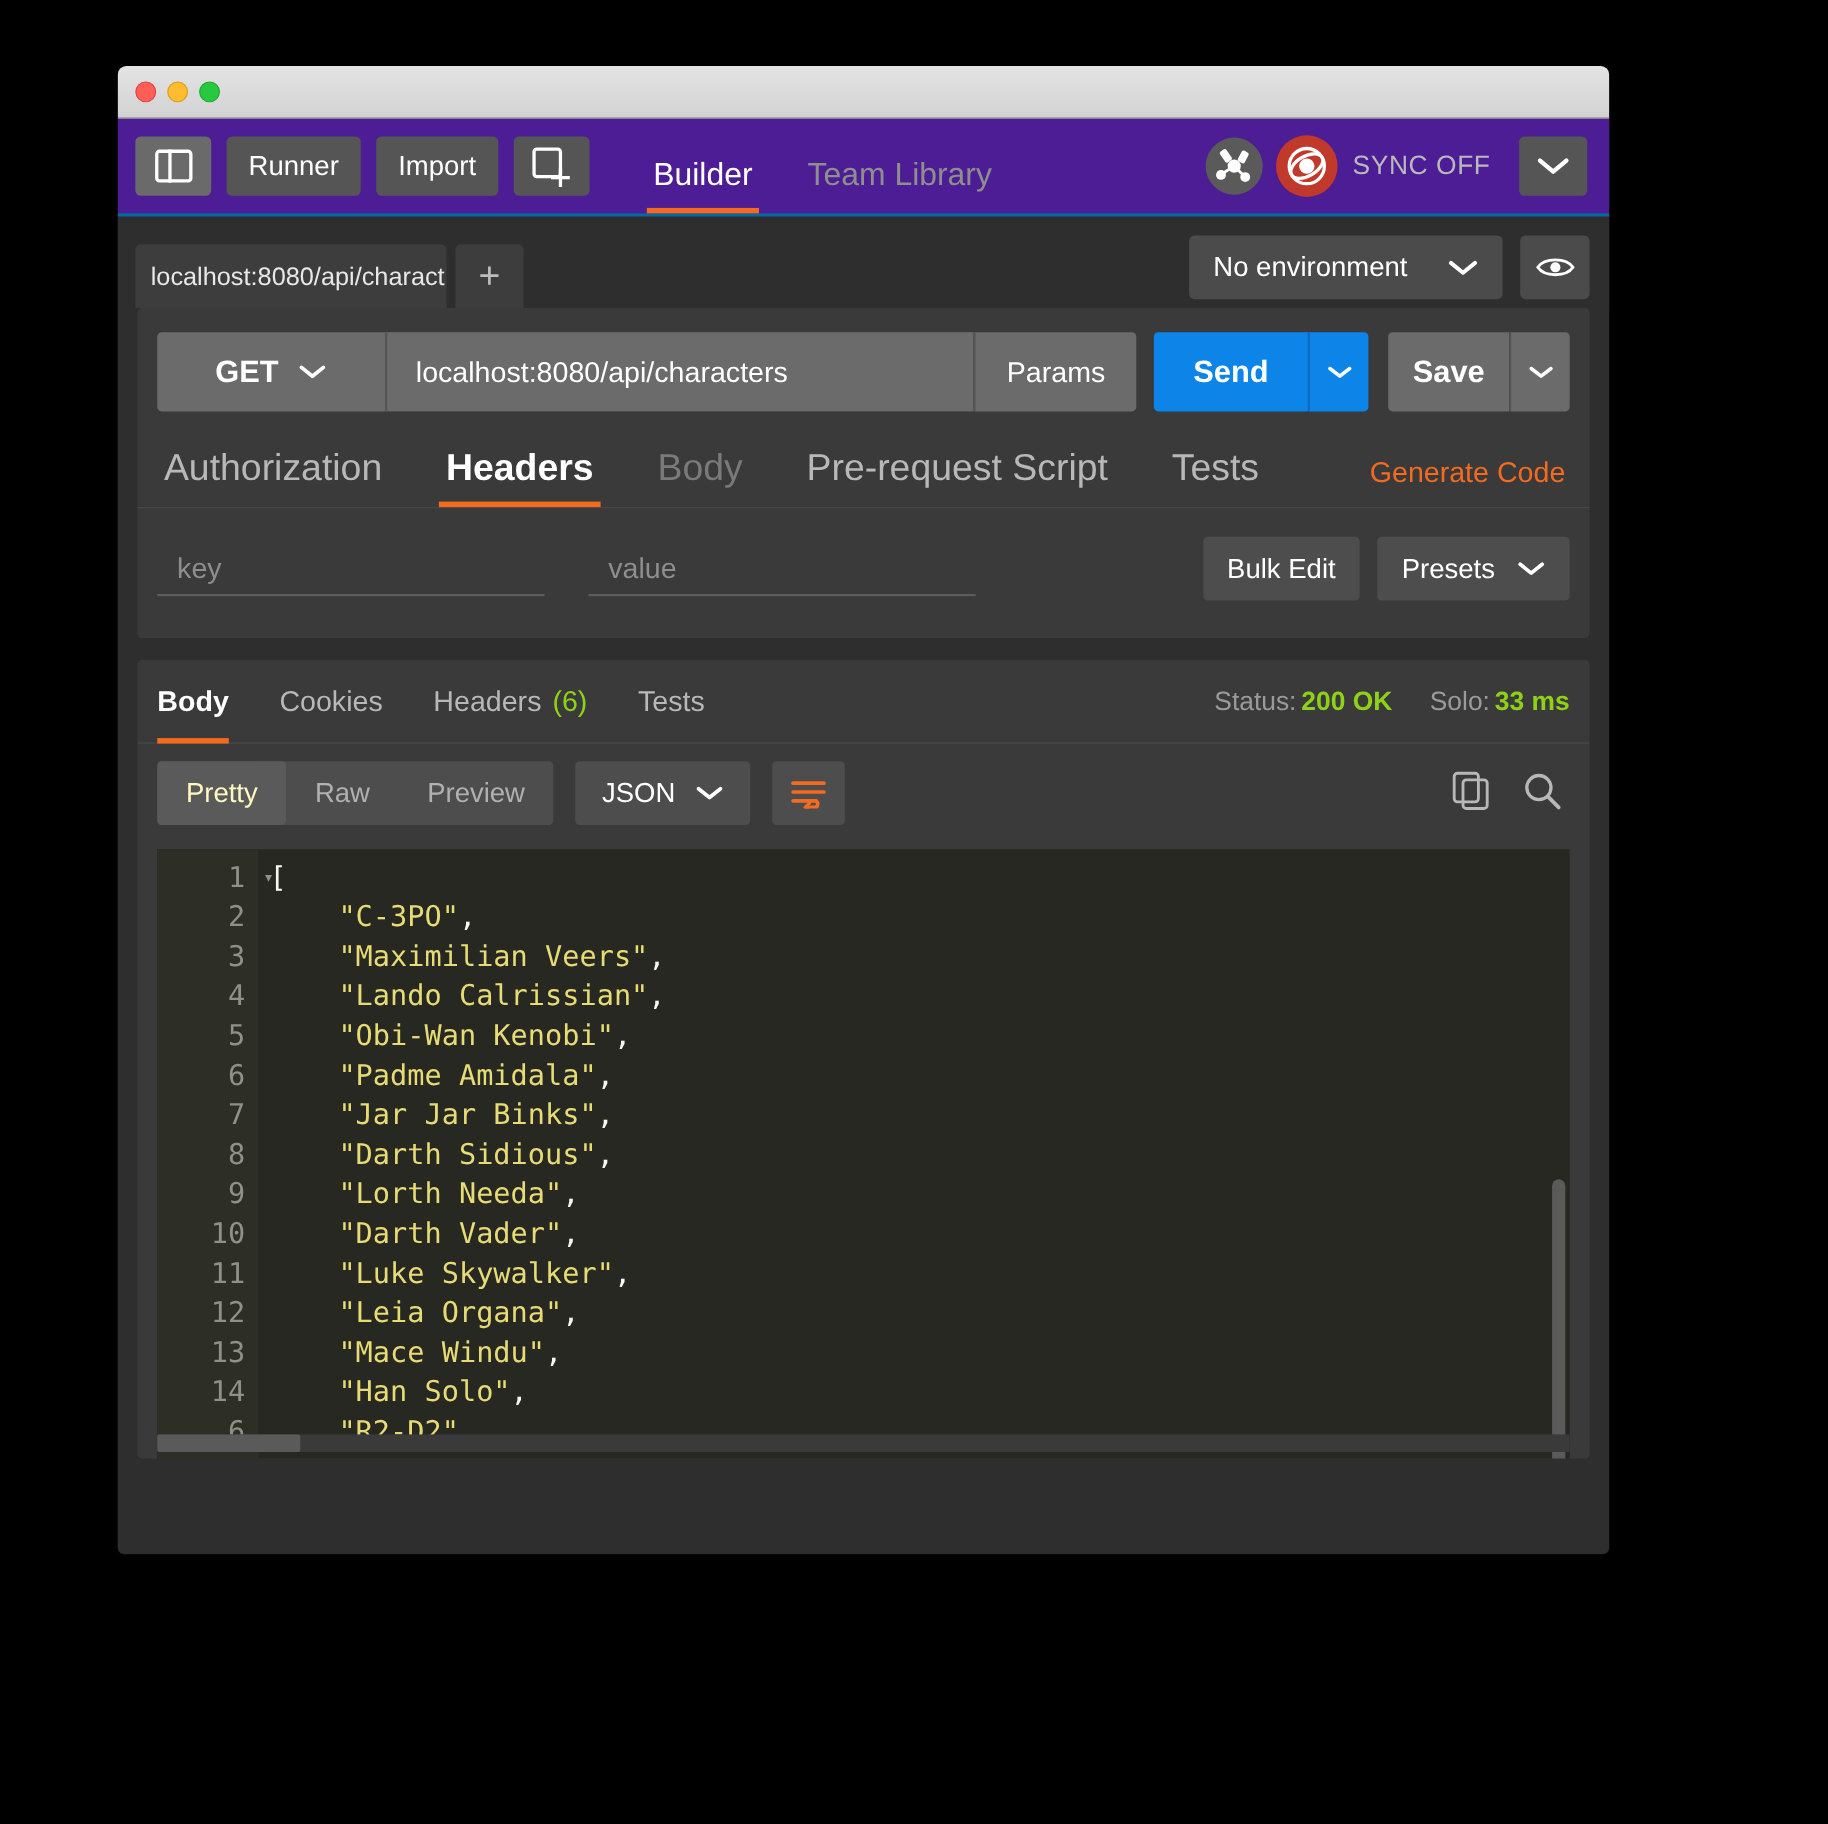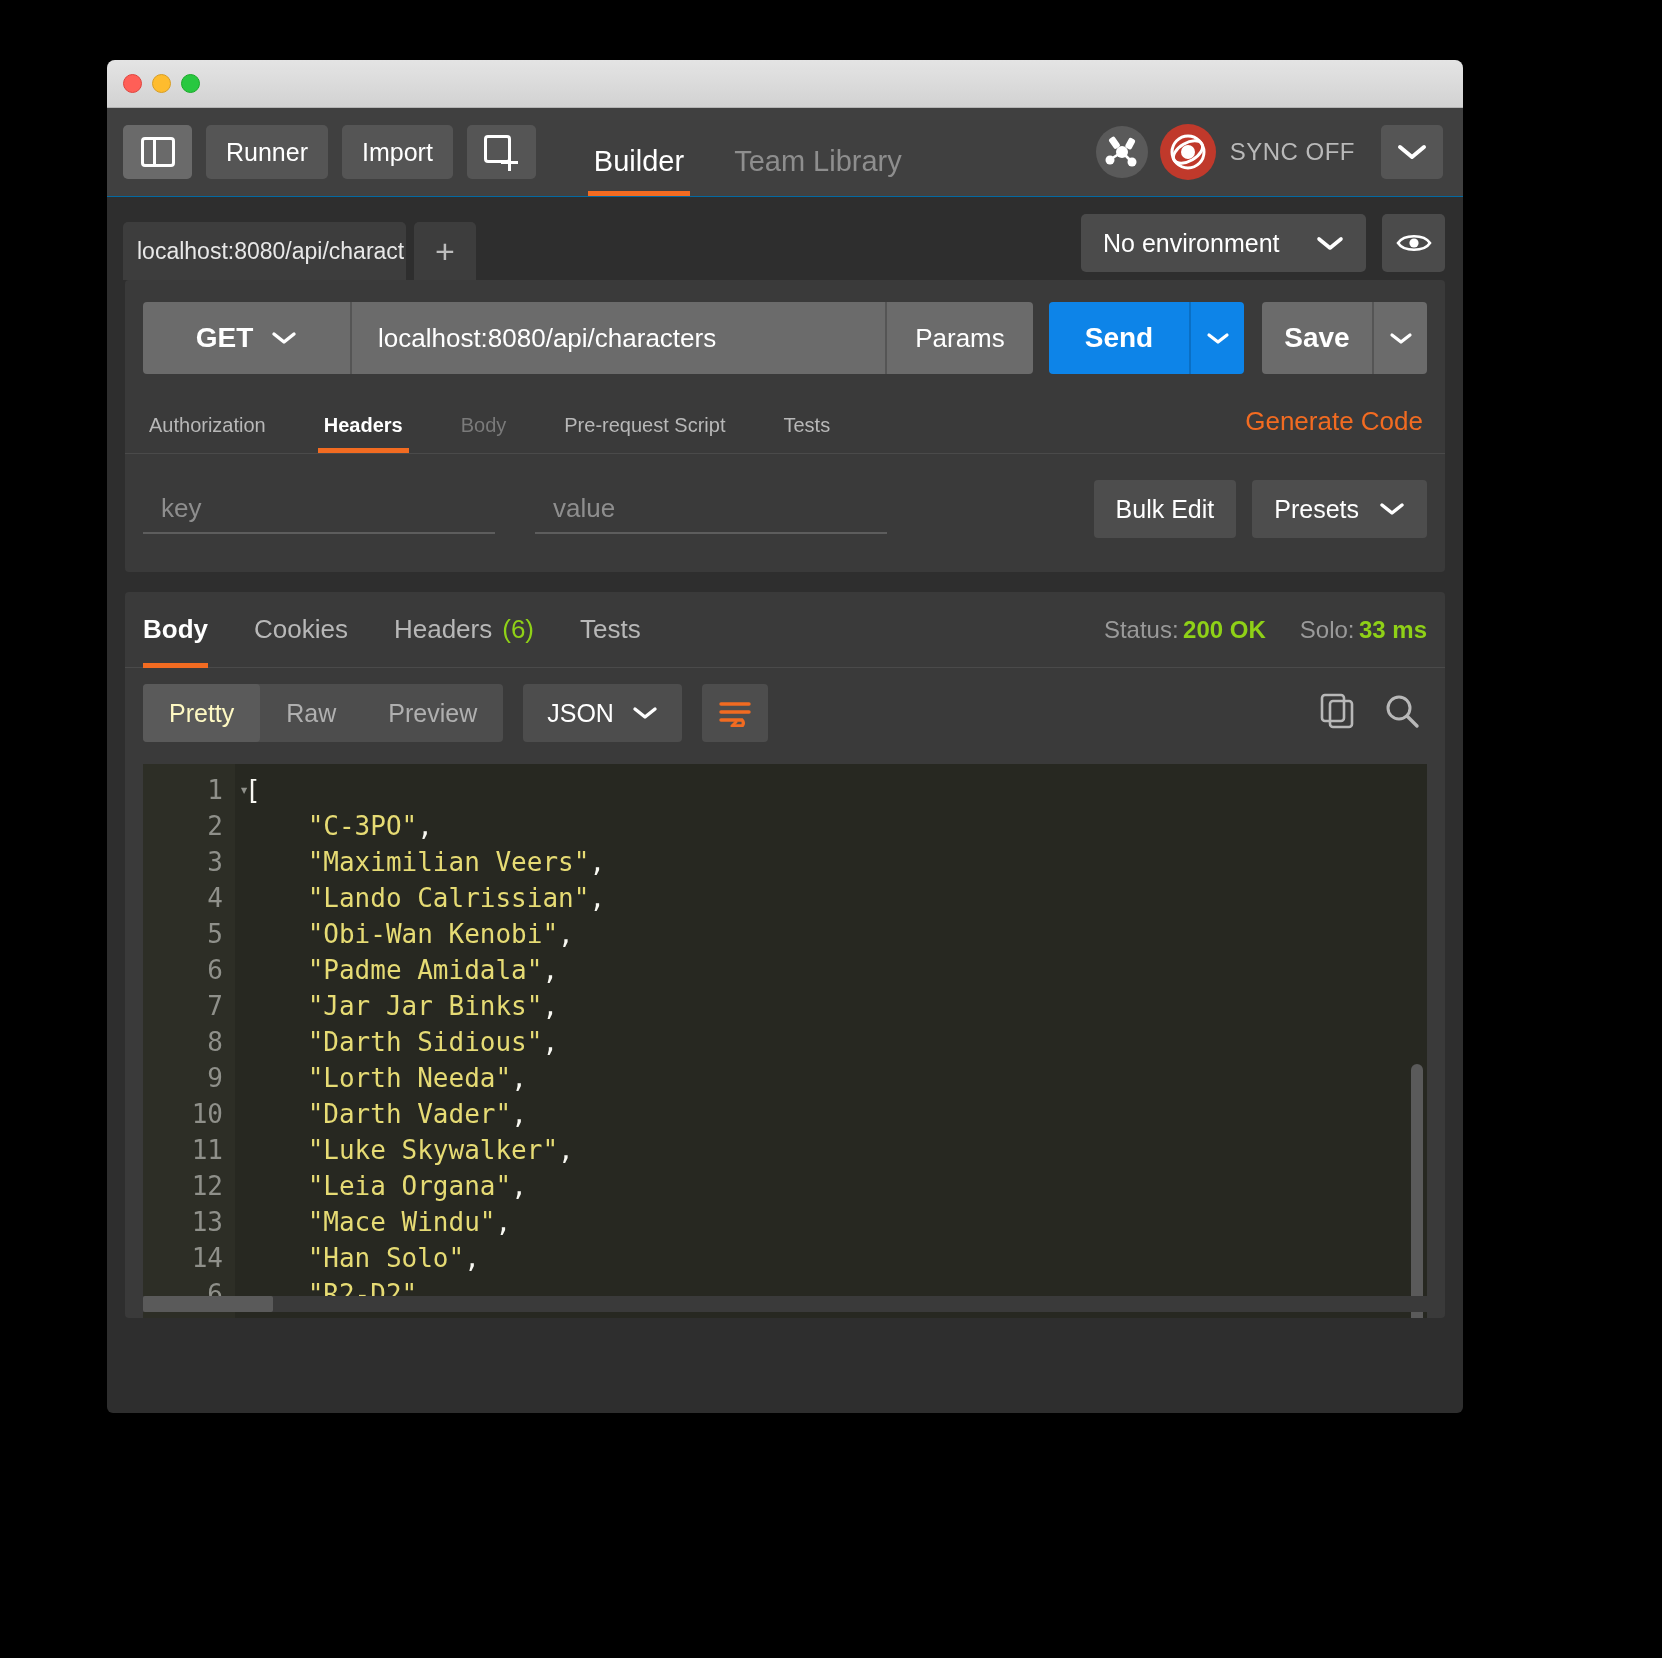--- a/index.html
+++ b/index.html
@@ -32,25 +32,25 @@
     padding-left: 16px;
   }
   .dot { width: 19px; height: 19px; border-radius: 50%; margin-right: 10px; }
   .dot.red    { background: #ff5f57; border: 1px solid #e0443e; }
   .dot.yellow { background: #febc2e; border: 1px solid #d89e24; }
   .dot.green  { background: #28c840; border: 1px solid #1aab29; }
 
   
   .toolbar {
     height: 89px;
-    background: #404040;
+    background: #4c1d95;
     display: flex; align-items: center;
     padding: 0 20px 0 16px;
     position: relative;
-    border-bottom: 1px solid #0369a1;
+    border-bottom: 3px solid #0369a1;
   }
   .tb-btn {
     background: #555555;
     border-radius: 5px;
     height: 54px;
     display: flex; align-items: center; justify-content: center;
     color: #ffffff;
     font-size: 25px;
     padding: 0 20px;
     margin-right: 14px;
@@ -193,21 +193,21 @@
     background: #6b6b6b; height: 72px; width: 55px;
     border-radius: 0 4px 4px 0; border-left: 2px solid #555;
     display:flex; align-items:center; justify-content:center; cursor:pointer;
   }
 
   .req-tabs {
     display:flex; align-items:flex-end; padding: 0 18px;
     border-bottom: 1px solid #4a4a4a; position: relative;
   }
   .rtab {
-    font-size: 20px; color:#b8b8b8; padding: 14px 6px 16px 6px;
+    font-size: 34px; color:#b8b8b8; padding: 14px 6px 16px 6px;
     margin-right: 46px; position: relative; cursor:pointer; user-select:none;
   }
   .rtab.active { color:#ffffff; font-weight: bold; }
   .rtab.active:after {
     content:''; position:absolute; left:0; right:0; bottom:0;
     height:5px; background:#f26b21;
   }
   .rtab.disabled { color:#7a7a7a; }
   .gen-code {
     margin-left:auto; color:#f26b21; font-size:26px;

